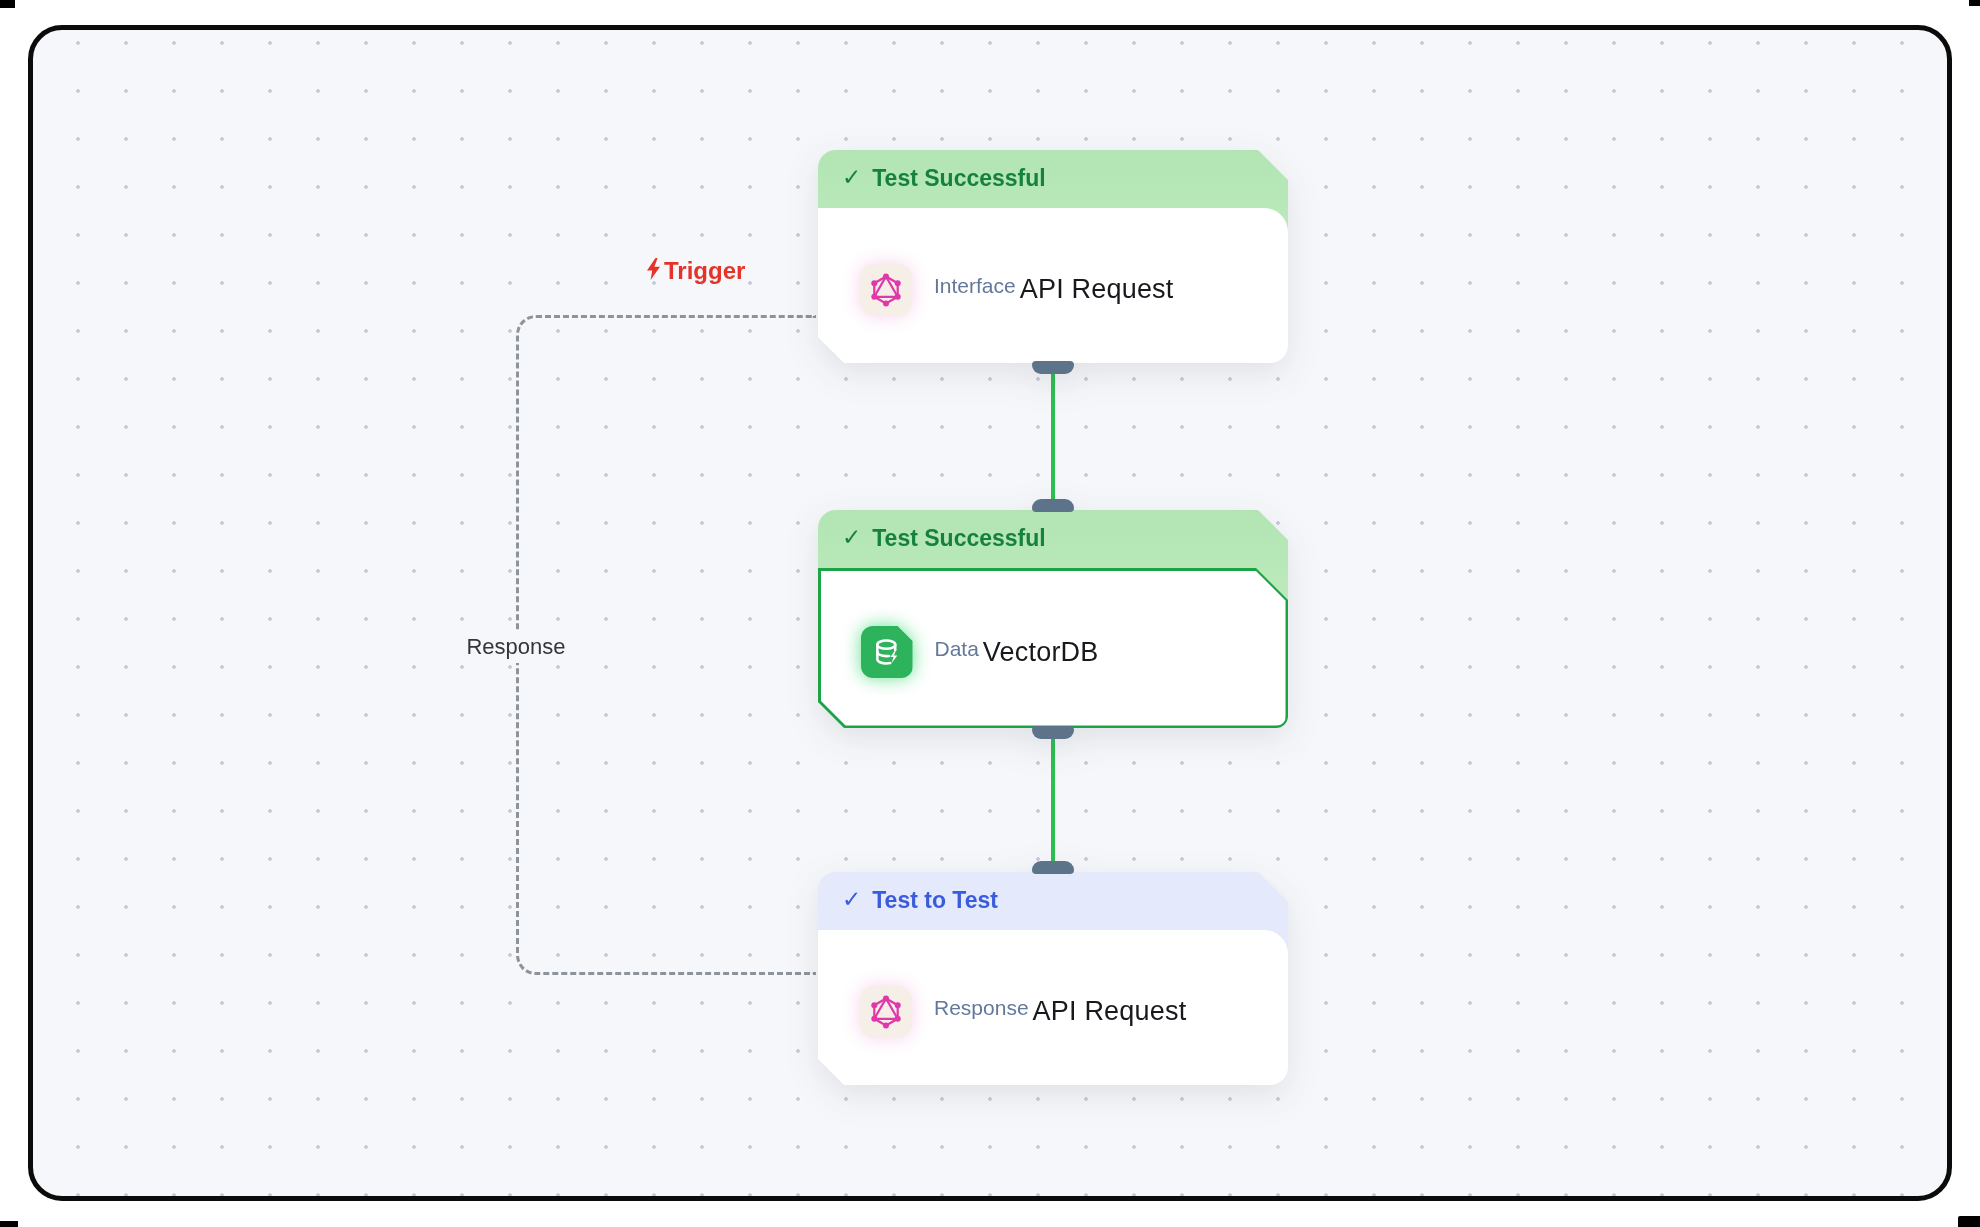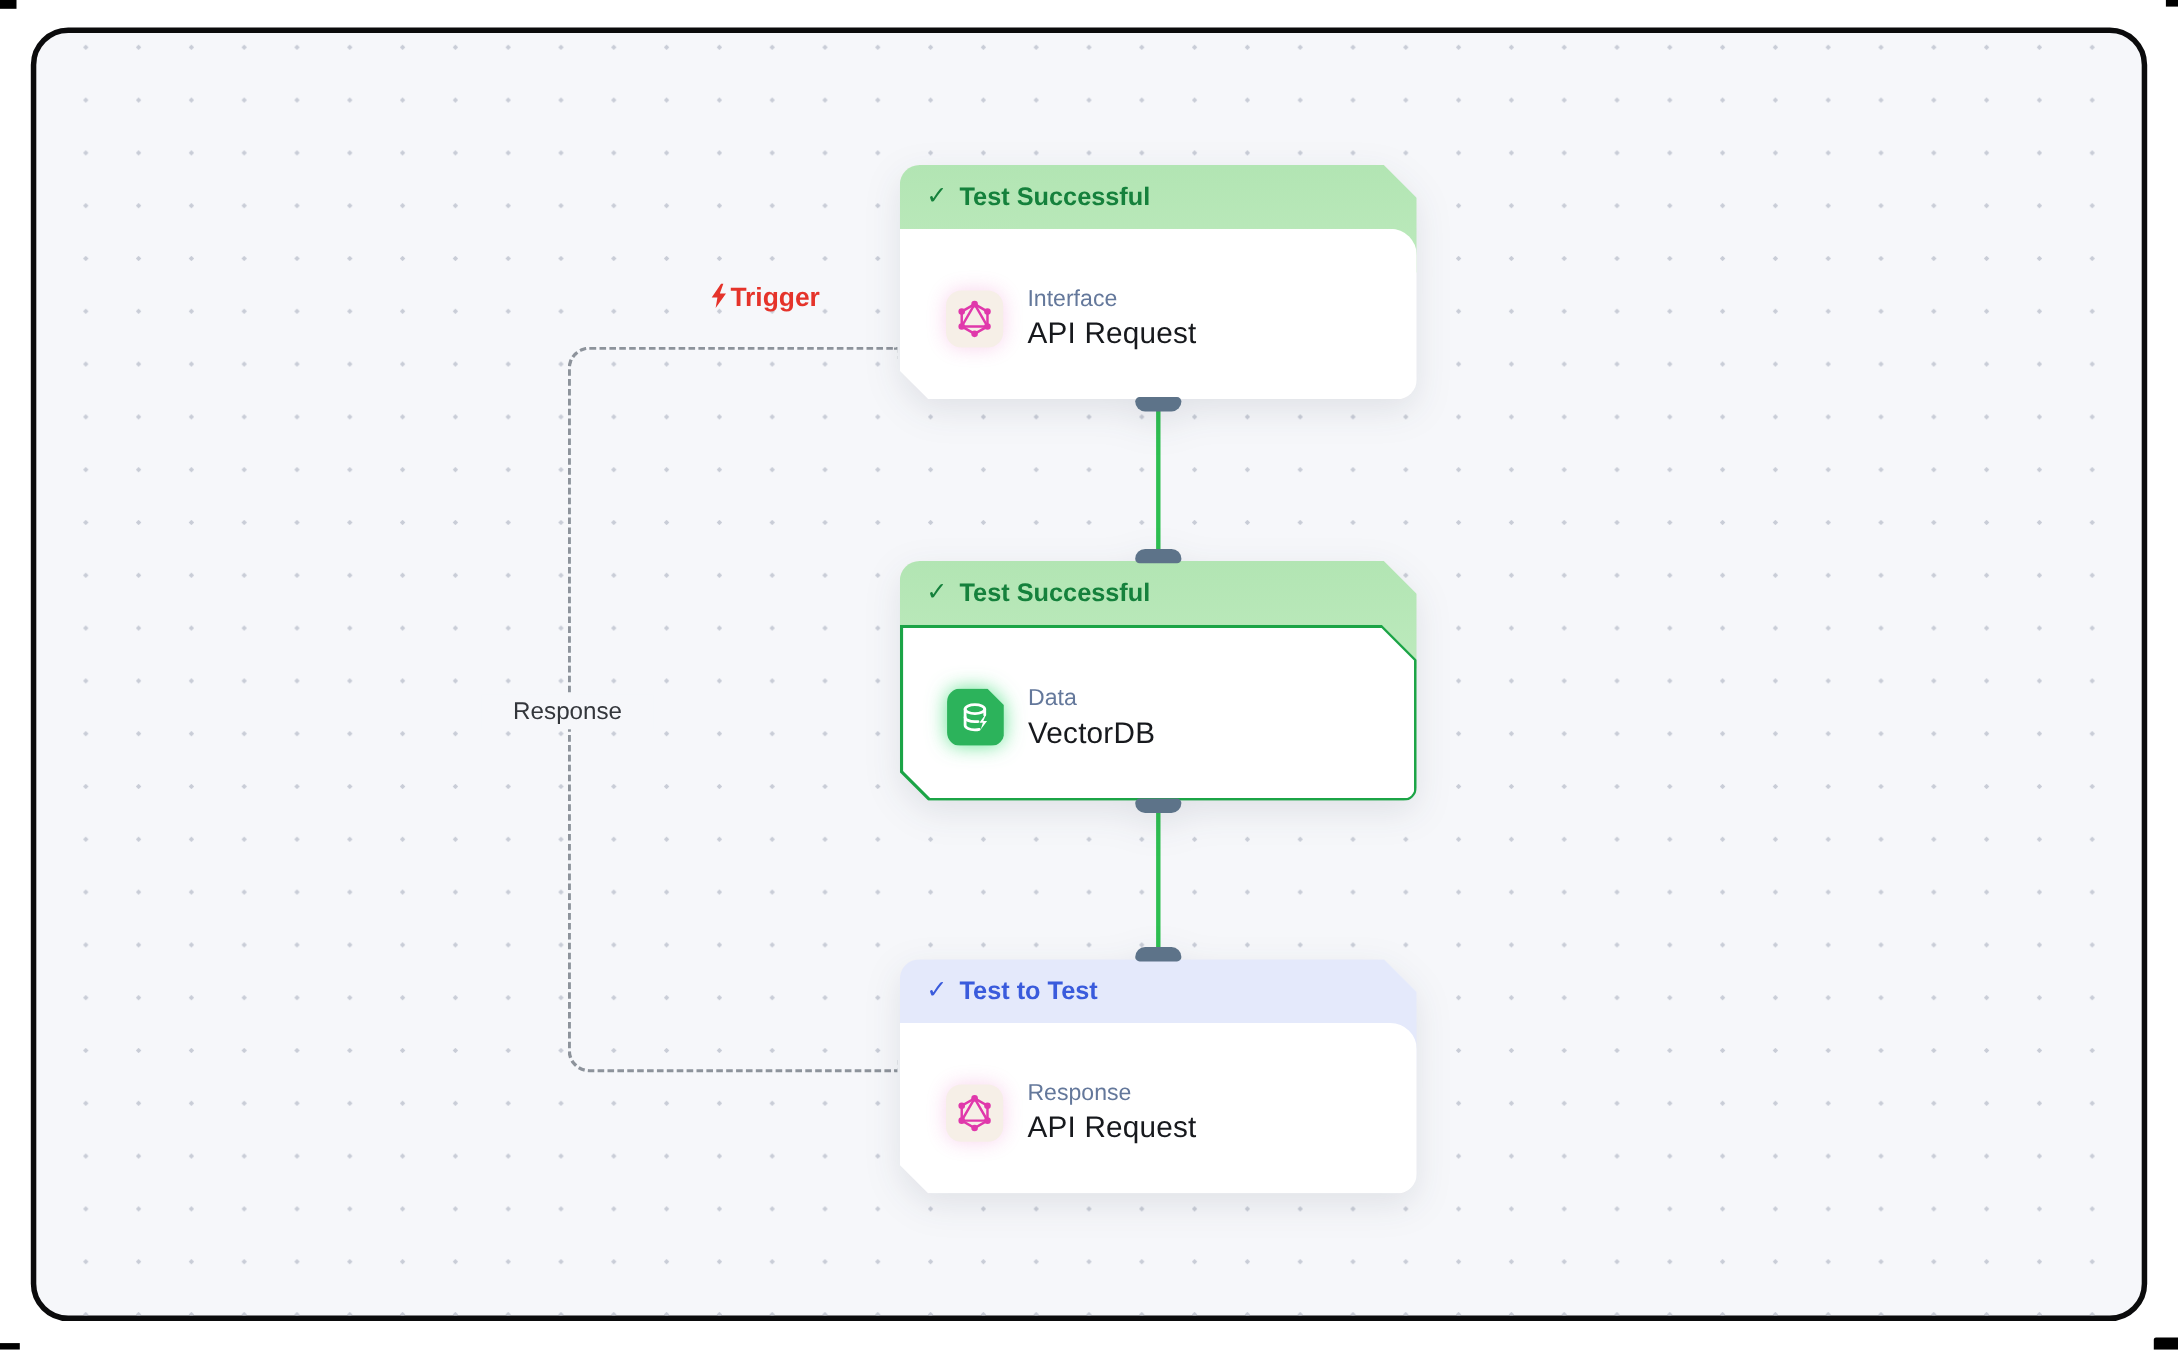--- a/index.html
+++ b/index.html
@@ -61,21 +61,21 @@
     display:flex; align-items:center; gap:22px; padding:8px 0 0 40px; }
 
   .icon-wrap { position:relative; width:52px; height:52px; flex:0 0 52px; }
   .icon-box { width:52px; height:52px; border-radius:14px; display:flex;
     align-items:center; justify-content:center; }
   .icon-box.pink { background:#f6efe7; box-shadow:0 0 18px rgba(226,56,171,0.22); }
   .icon-wrap.greenglow { filter:drop-shadow(0 0 9px rgba(74,222,128,0.85)); }
   .icon-box.green { background:#2cb35b; border-radius:12px;
     clip-path:polygon(0 0, calc(100% - 15px) 0, 100% 15px, 100% 100%, 0 100%); }
 
-  .texts { display:flex; flex-direction:column; gap:4px;justify-content:space-between; }
+  .texts { display:flex; gap:4px;justify-content:space-between; }
   .category { font-size:21px; font-weight:500; color:#64789b; }
   .title { font-size:27px; font-weight:400; color:#17191d; letter-spacing:.2px; }
 
   .pill { position:absolute; left:50%; width:42px; height:13px; margin-left:-21px;
     background:#5d7389; z-index:7; }
   .pill.top { top:-11px; border-radius:9px 9px 4px 4px; }
   .pill.bottom { bottom:-11px; border-radius:4px 4px 9px 9px; }
 </style>
 </head>
 <body>

